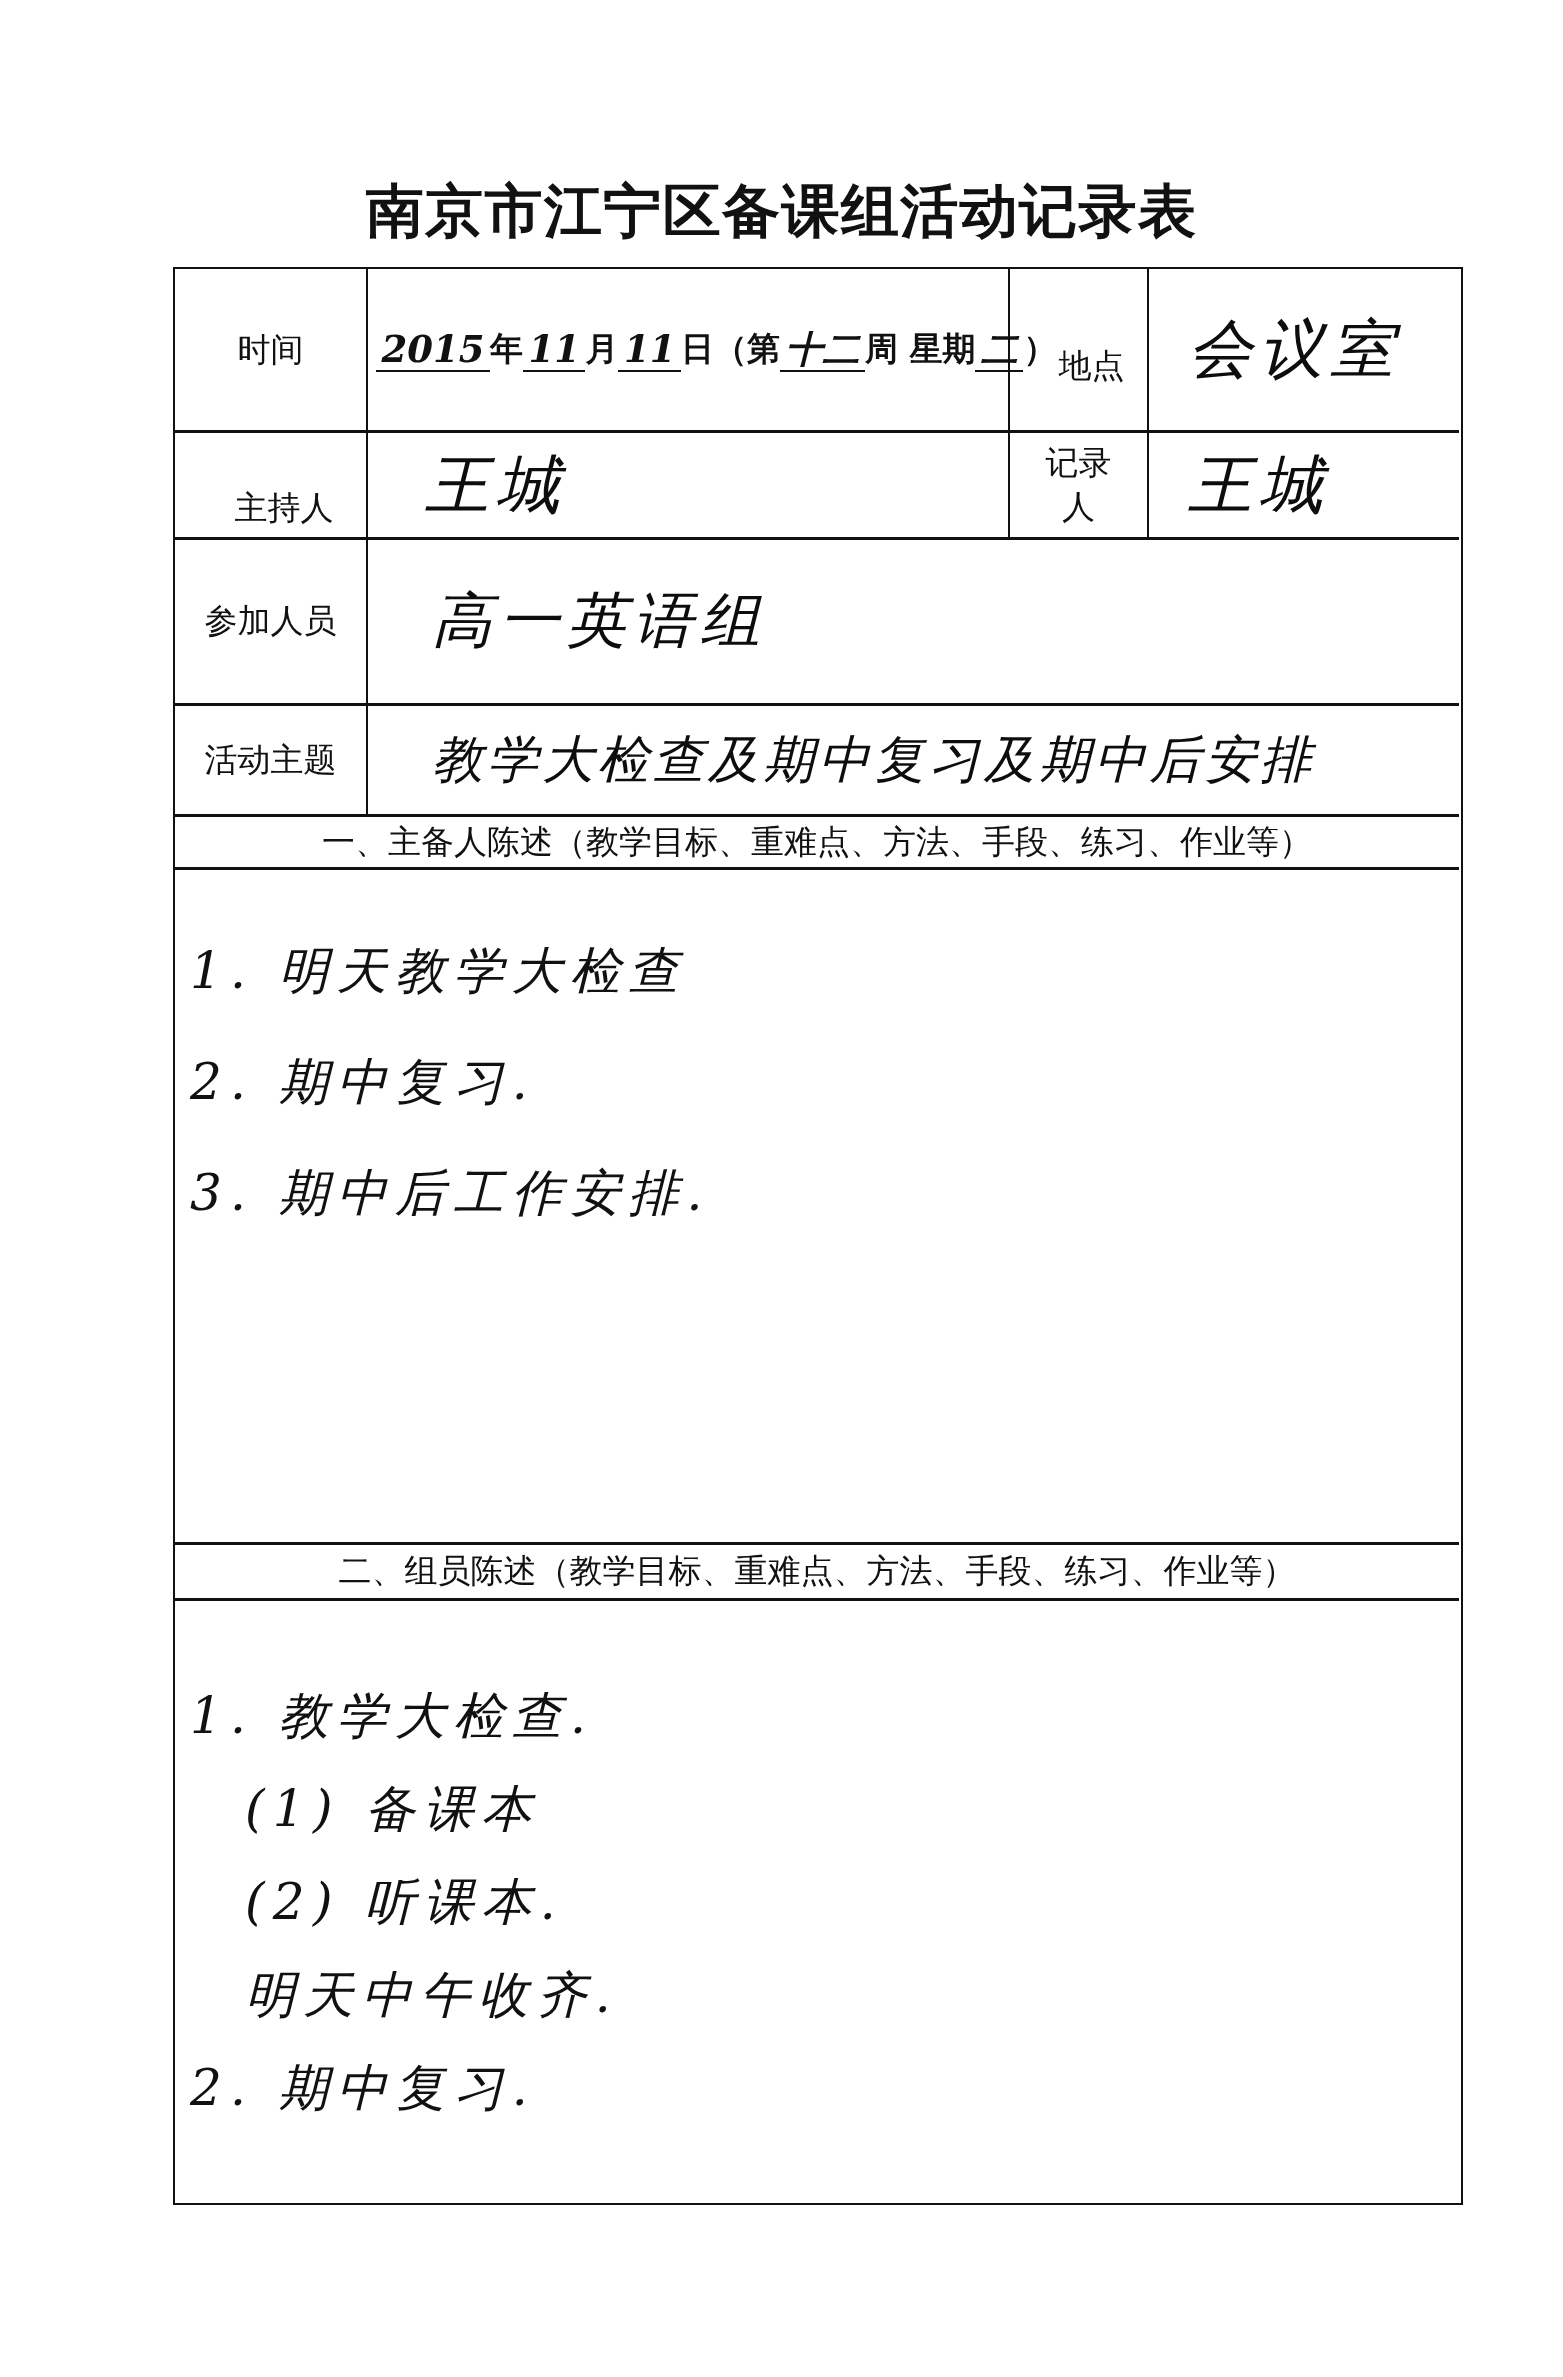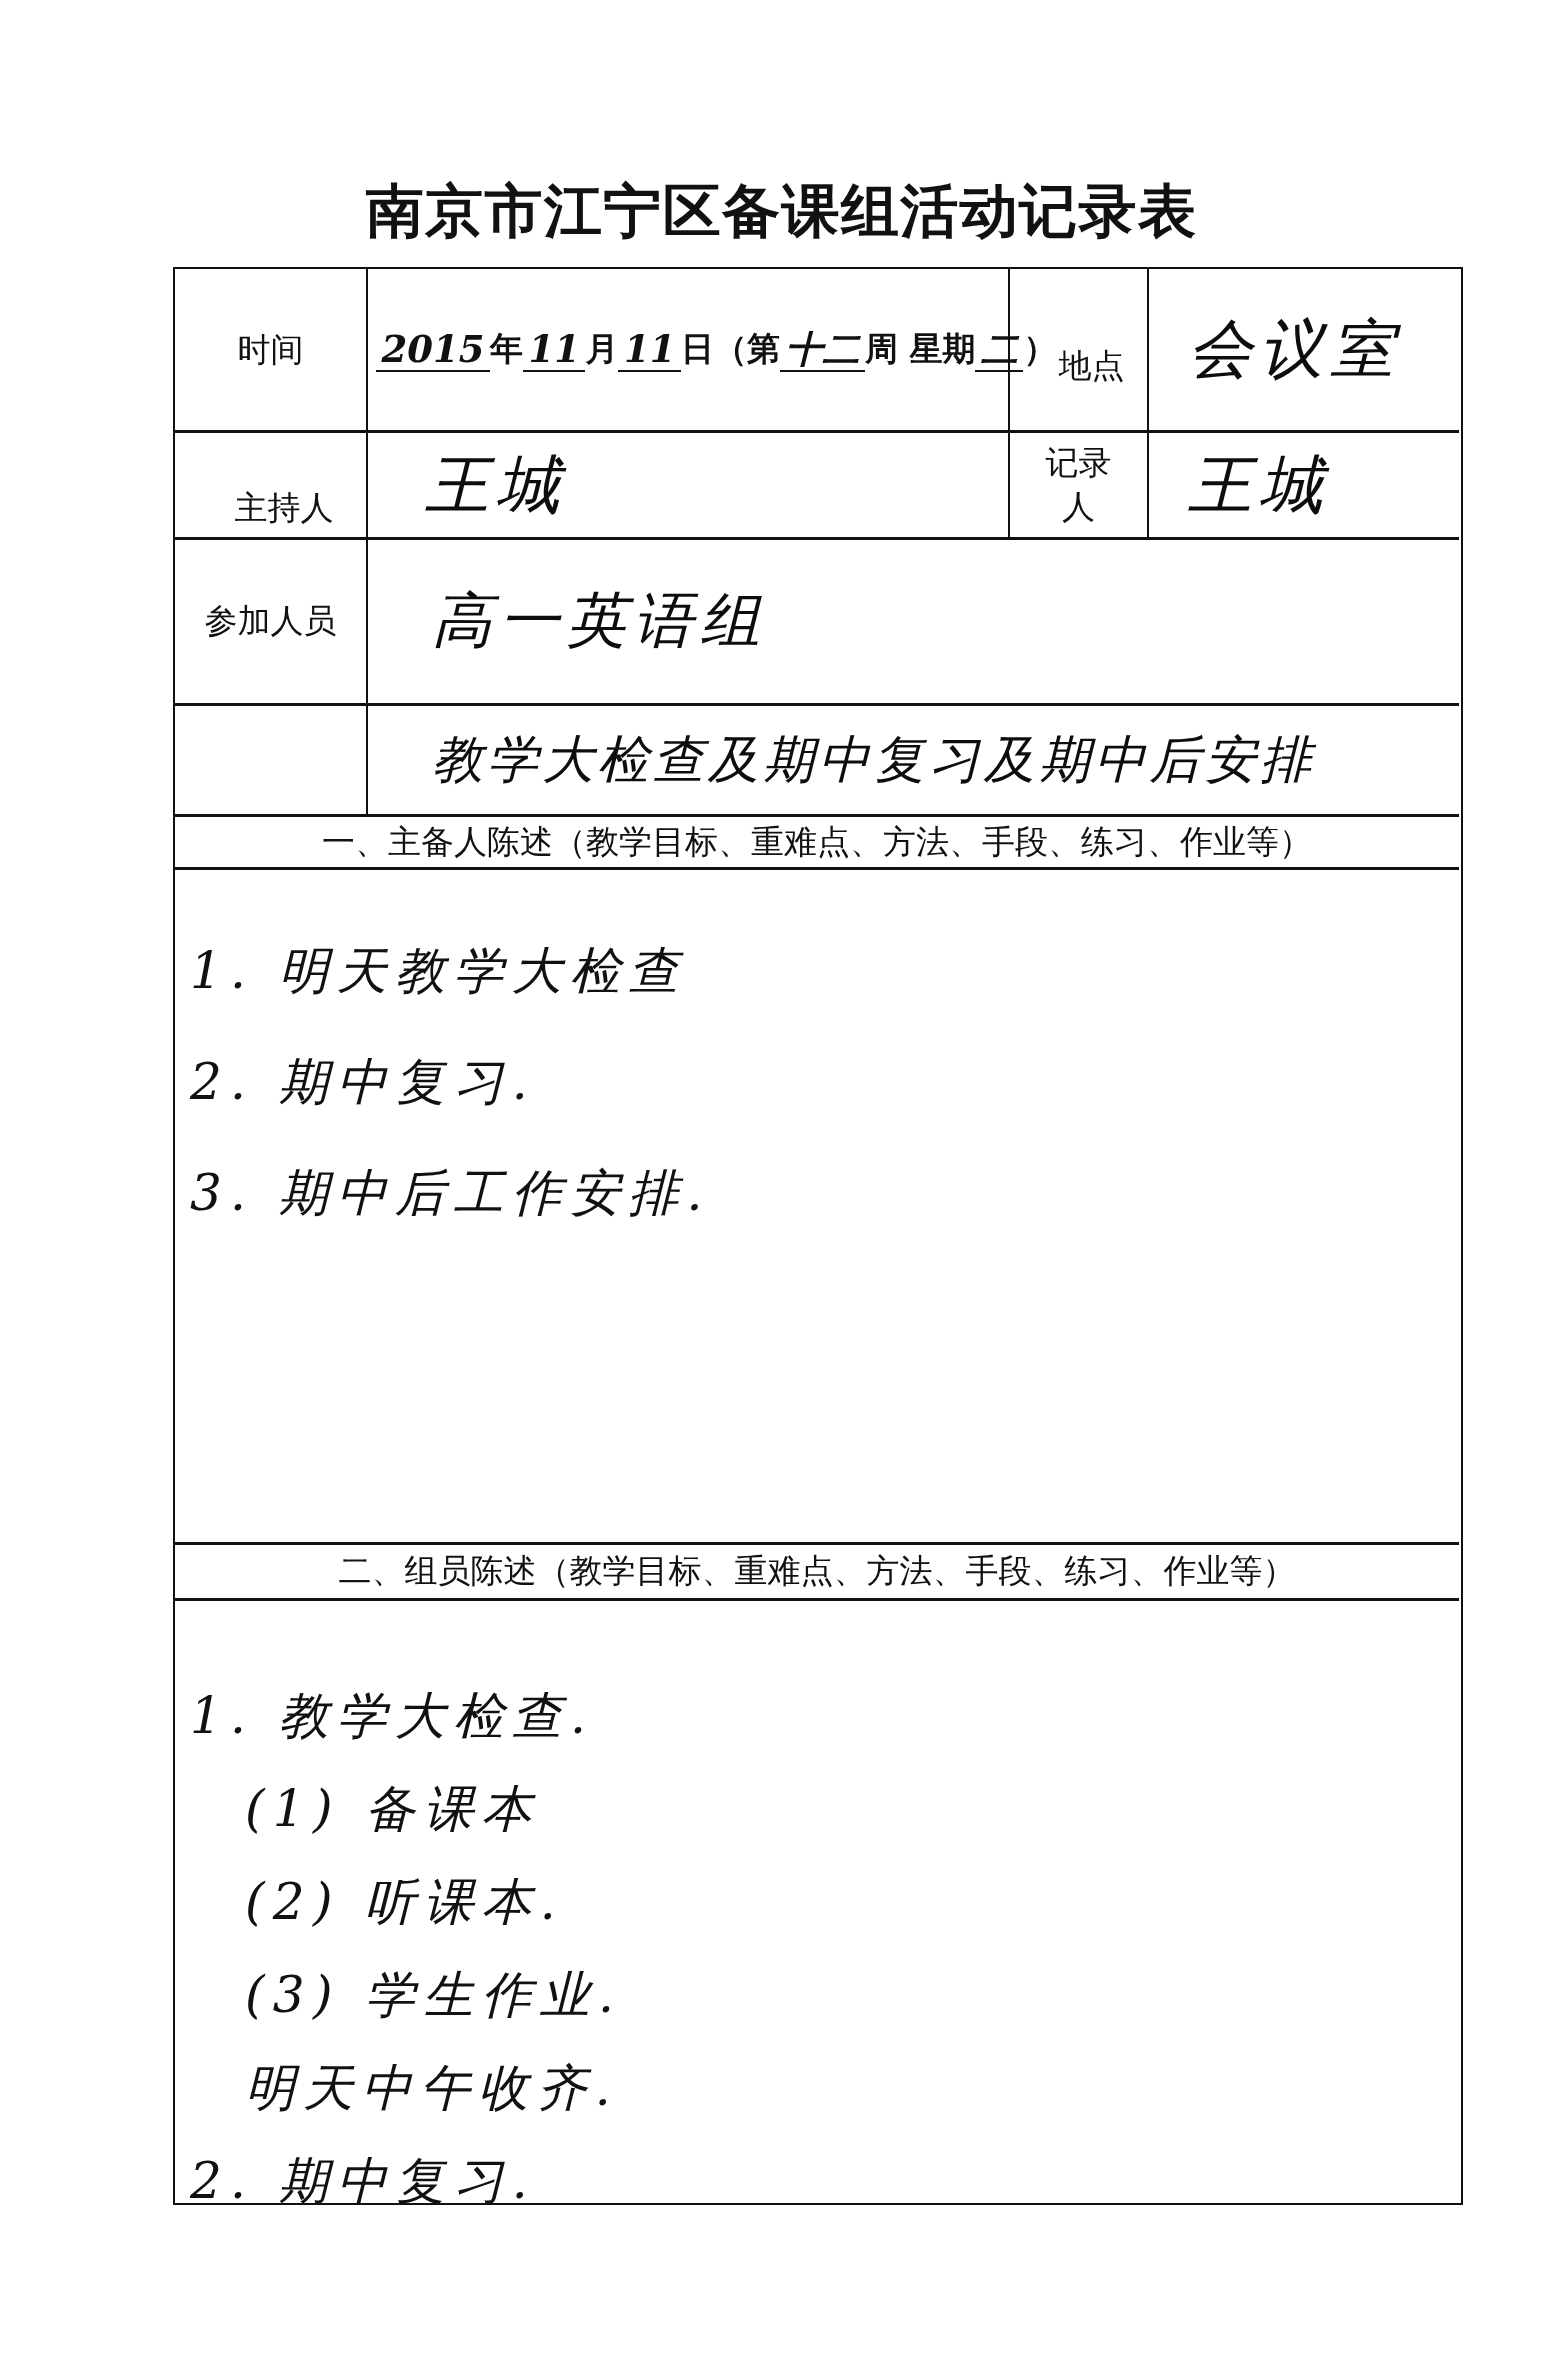--- a/index.html
+++ b/index.html
@@ -79,34 +79,34 @@
   <div class="cell hand" style="left:1013px; top:0; width:270px; height:161px;">会议室</div>
 
   <div class="cell label" style="left:0; top:164px; width:218px; height:104px;margin-top:23px;">主持人</div>
   <div class="cell hand" style="left:250px; top:164px; width:576px; height:104px;">王城</div>
   <div class="cell label" style="left:860px; top:164px; width:87px; height:104px;">记录人</div>
   <div class="cell hand" style="left:1013px; top:164px; width:270px; height:104px;">王城</div>
 
   <div class="cell label" style="left:0; top:270px; width:191px; height:164px;">参加人员</div>
   <div class="cell hand" style="left:257px; top:270px; width:971px; height:164px; font-size:60px;">高一英语组</div>
 
+  <div class="cell label" style="left:0; top:437px; width:191px; height:108px;">活动主题</div>
   <div class="cell hand" style="left:257px; top:437px; width:1020px; height:108px; font-size:51px; letter-spacing:4.2px;">教学大检查及期中复习及期中后安排</div>
 
   <div class="cell section-head" style="left:0; top:548px; width:1284px; height:50px;">一、主备人陈述（教学目标、重难点、方法、手段、练习、作业等）</div>
 
   <div class="cell notes" style="left:0; top:601px; width:1284px; height:673px;">
     <div class="note" style="margin-top:14px;">1. 明天教学大检查</div>
     <div class="note" style="margin-top:49px;">2. 期中复习.</div>
     <div class="note" style="margin-top:49px;">3. 期中后工作安排.</div>
   </div>
 
   <div class="cell section-head" style="left:0; top:1276px; width:1284px; height:53px;">二、组员陈述（教学目标、重难点、方法、手段、练习、作业等）</div>
 
   <div class="cell notes" style="left:0; top:1332px; width:1284px; height:601px;">
     <div class="note" style="margin-top:28px;">1. 教学大检查.</div>
     <div class="note sub" style="margin-top:31px;">(1) 备课本</div>
     <div class="note sub" style="margin-top:31px;">(2) 听课本.</div>
-    <div class="note sub" style="margin-top:31px;">(3) 学生作业.</div>
     <div class="note sub" style="margin-top:31px;">明天中午收齐.</div>
     <div class="note" style="margin-top:31px;">2. 期中复习.</div>
   </div>
 </div>
 
 
 </body></html>

